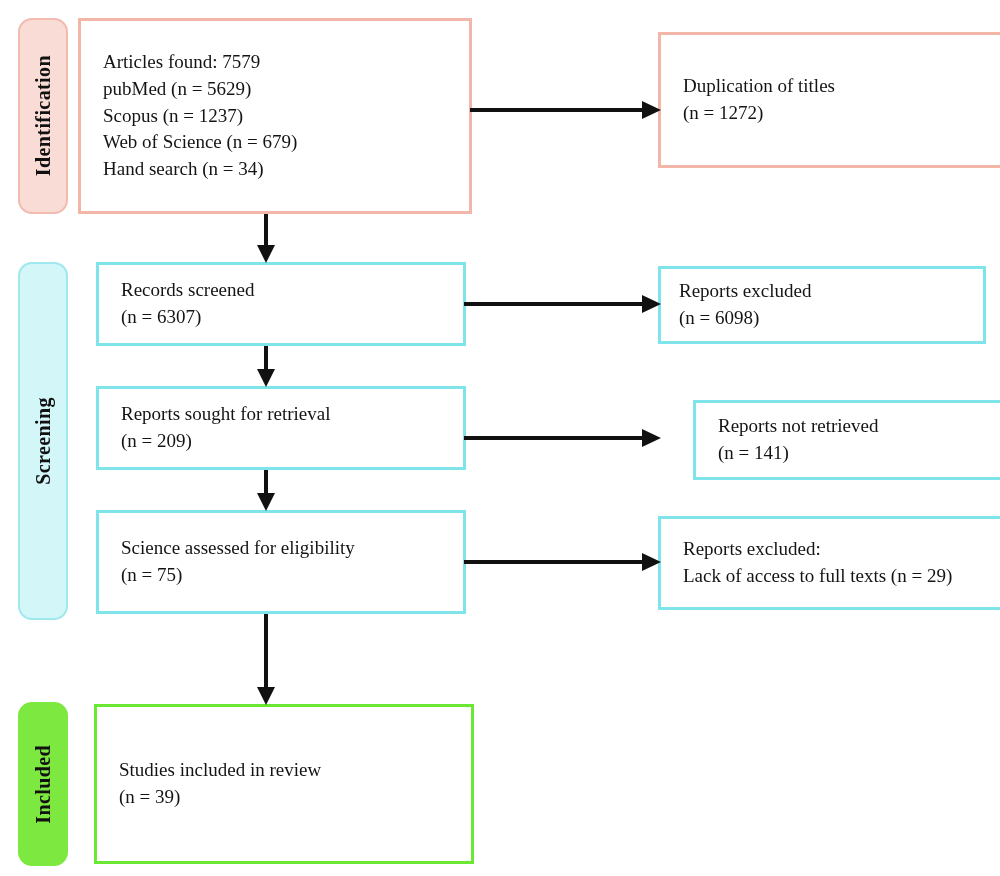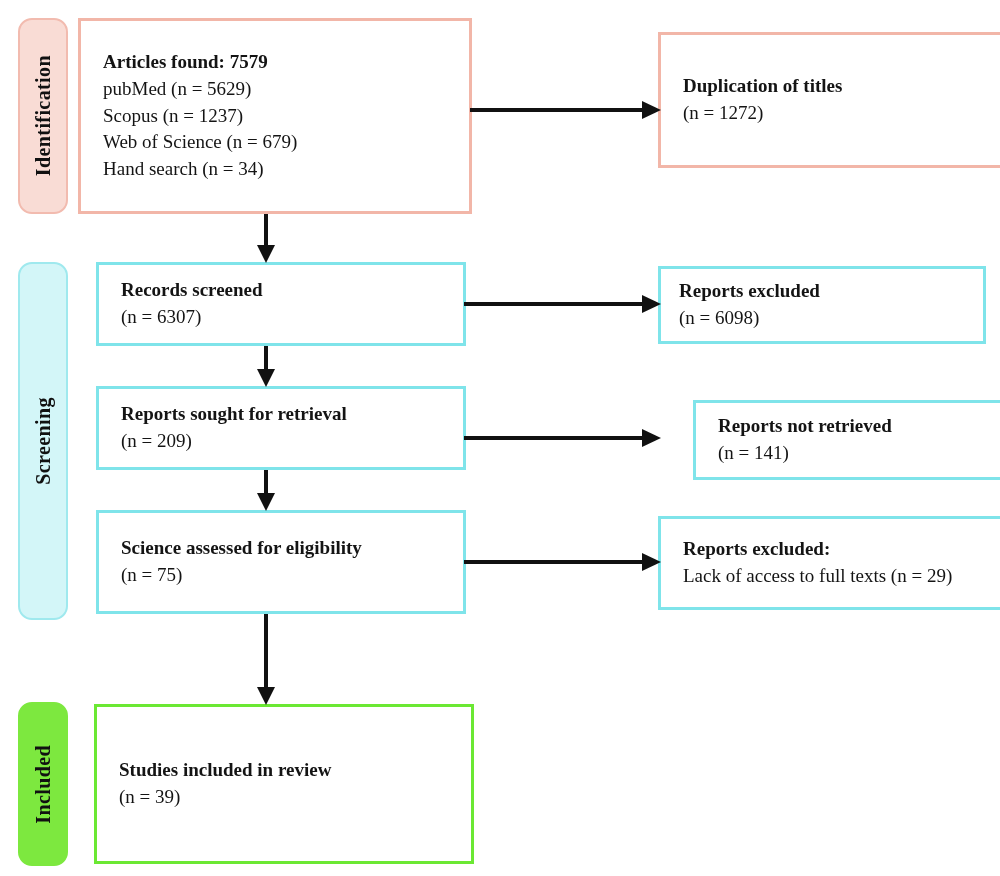--- a/index.html
+++ b/index.html
@@ -60,21 +60,21 @@
     flex-direction: column;
     justify-content: center;
     padding: 0 22px;
   }
   .box .line {
     font-size: 19px;
     line-height: 1.42;
     color: #141414;
     white-space: nowrap;
   }
-  .box .line.strong { font-weight: bold; }
+  .box .line.strong { font-weight: normal; }
 
   .box.pink  { border: 3px solid #F2B6A8; }
   .box.cyan  { border: 3px solid #7FE4EA; }
   .box.green { border: 3px solid #6BE833; }
 
   
   #box-identification { left: 78px;  top: 18px;  width: 394px; height: 196px; }
   #box-screened       { left: 96px;  top: 262px; width: 370px; height: 84px; }
   #box-sought         { left: 96px;  top: 386px; width: 370px; height: 84px; }
   #box-eligibility    { left: 96px;  top: 510px; width: 370px; height: 104px; }

